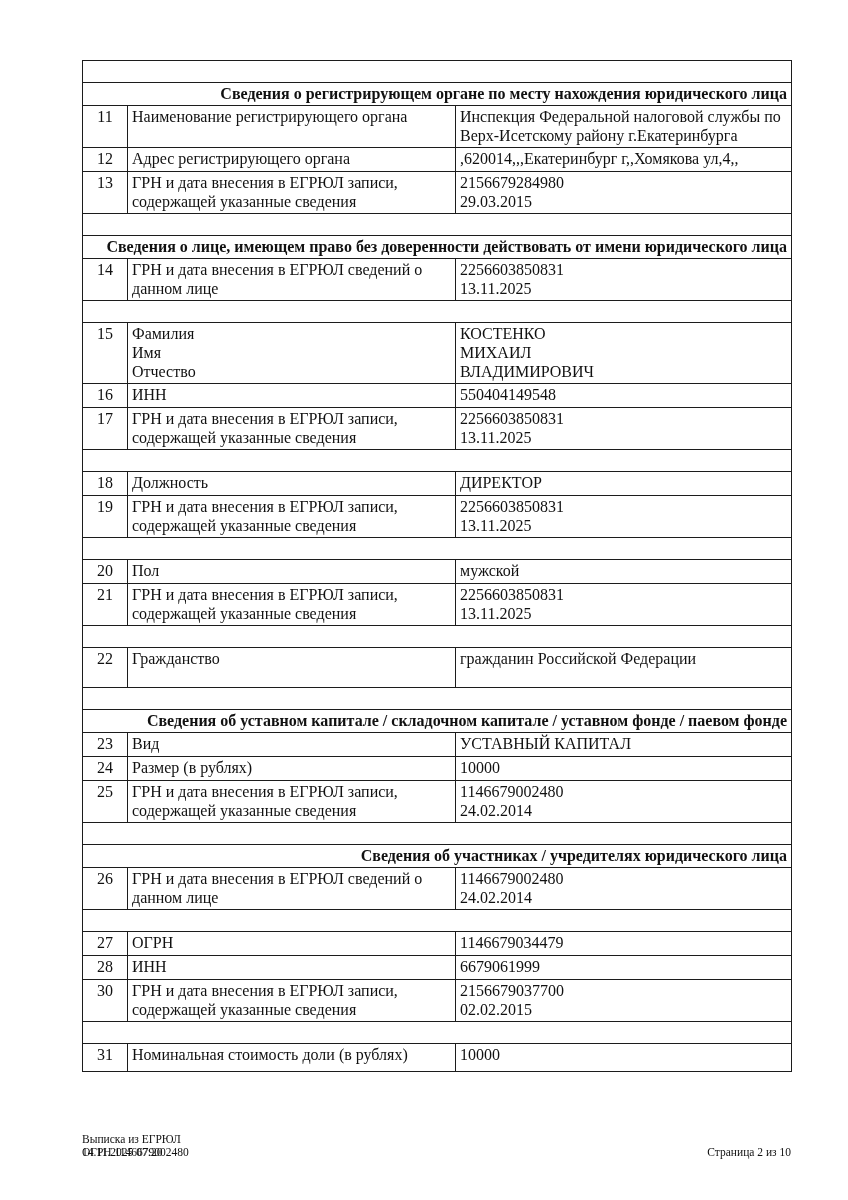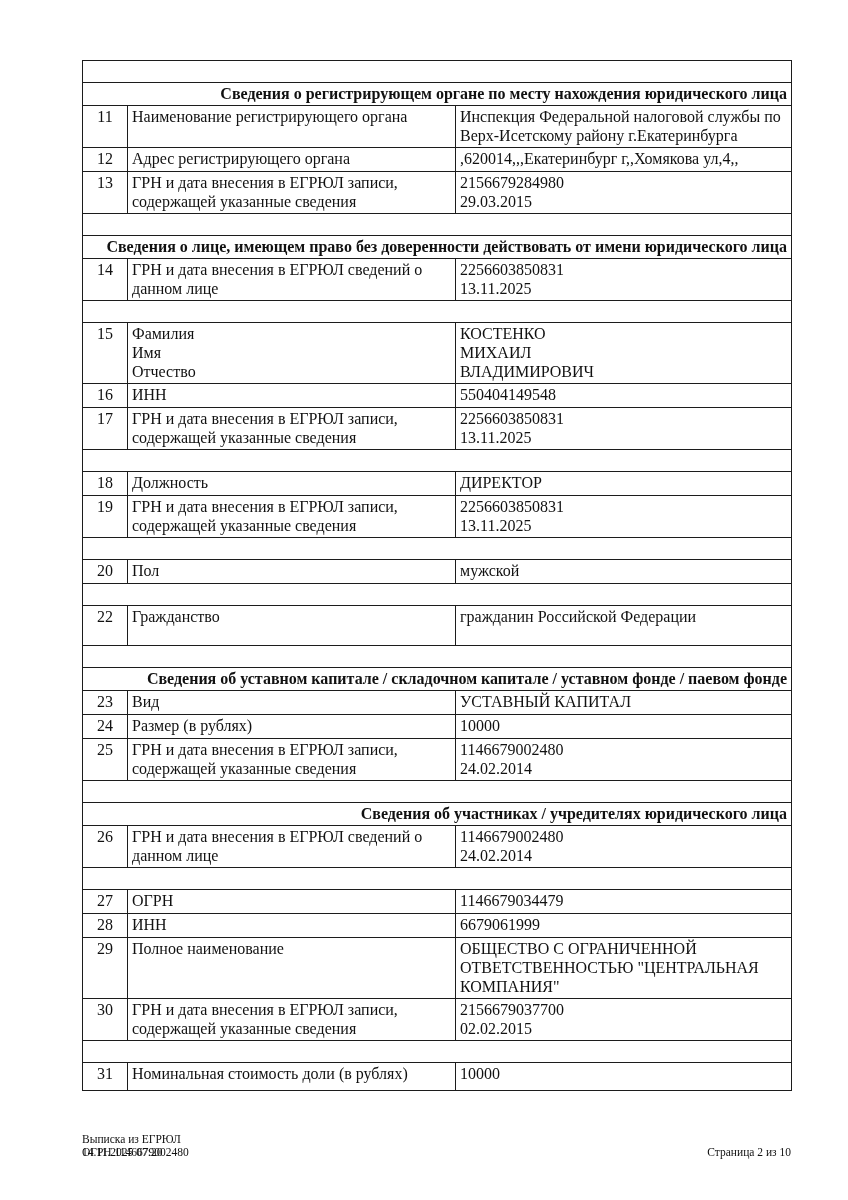--- a/index.html
+++ b/index.html
@@ -158,20 +158,25 @@
           <td class="value-cell">2256603850831<br>13.11.2025</td>
         </tr>
         <tr class="spacer-row">
           <td colspan="3"></td>
         </tr>
         <tr class="item-row">
           <td class="num-cell">20</td>
           <td class="label-cell">Пол</td>
           <td class="value-cell">мужской</td>
         </tr>
+        <tr class="item-row">
+          <td class="num-cell">21</td>
+          <td class="label-cell">ГРН и дата внесения в ЕГРЮЛ записи, содержащей указанные сведения</td>
+          <td class="value-cell">2256603850831<br>13.11.2025</td>
+        </tr>
         <tr class="spacer-row">
           <td colspan="3"></td>
         </tr>
         <tr class="item-row">
           <td class="num-cell" style="height: 36px;">22</td>
           <td class="label-cell">Гражданство</td>
           <td class="value-cell">гражданин Российской Федерации</td>
         </tr>
         <tr class="spacer-row">
           <td colspan="3"></td>
@@ -210,25 +215,20 @@
         </tr>
         <tr class="item-row">
           <td class="num-cell">27</td>
           <td class="label-cell">ОГРН</td>
           <td class="value-cell">1146679034479</td>
         </tr>
         <tr class="item-row">
           <td class="num-cell">28</td>
           <td class="label-cell">ИНН</td>
           <td class="value-cell">6679061999</td>
-        </tr>
-        <tr class="item-row">
-          <td class="num-cell">29</td>
-          <td class="label-cell">Полное наименование</td>
-          <td class="value-cell">ОБЩЕСТВО С ОГРАНИЧЕННОЙ ОТВЕТСТВЕННОСТЬЮ "ЦЕНТРАЛЬНАЯ КОМПАНИЯ"</td>
         </tr>
         <tr class="item-row">
           <td class="num-cell">30</td>
           <td class="label-cell">ГРН и дата внесения в ЕГРЮЛ записи, содержащей указанные сведения</td>
           <td class="value-cell">2156679037700<br>02.02.2015</td>
         </tr>
         <tr class="spacer-row">
           <td colspan="3"></td>
         </tr>
         <tr class="item-row">

